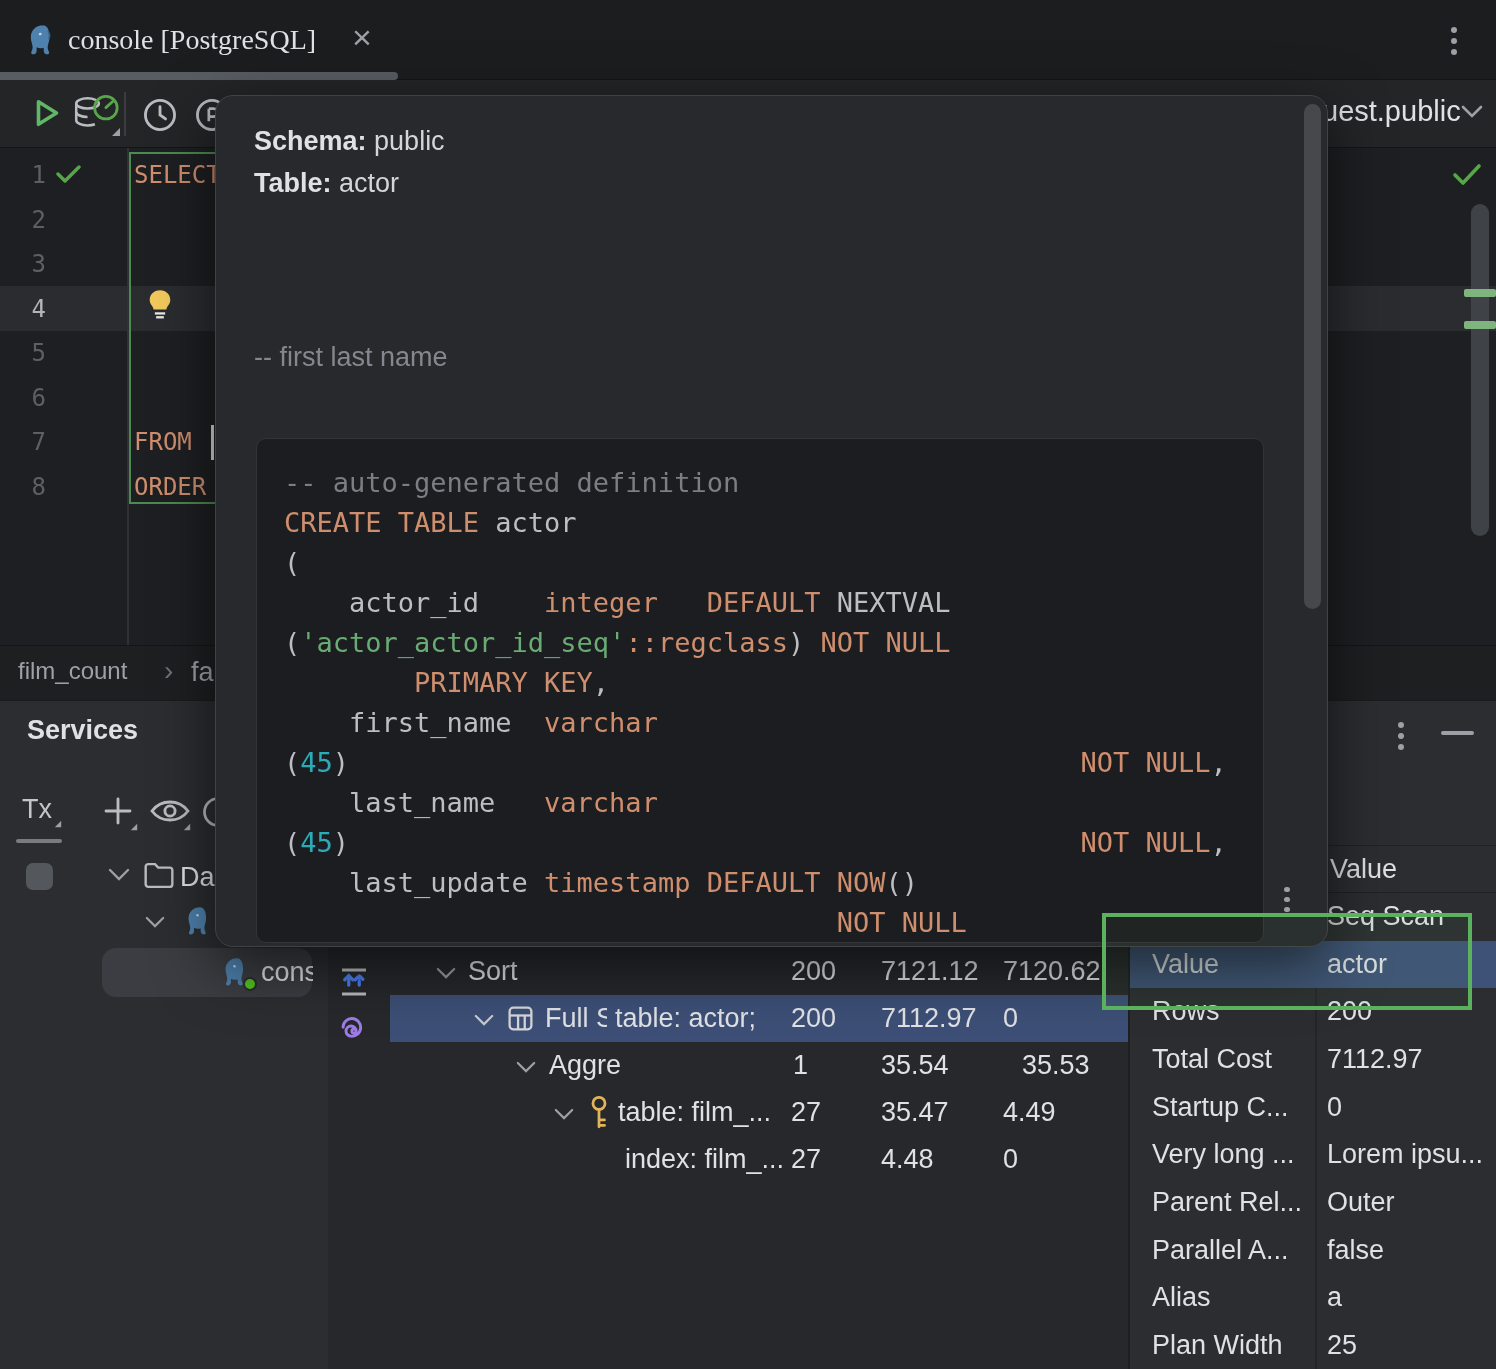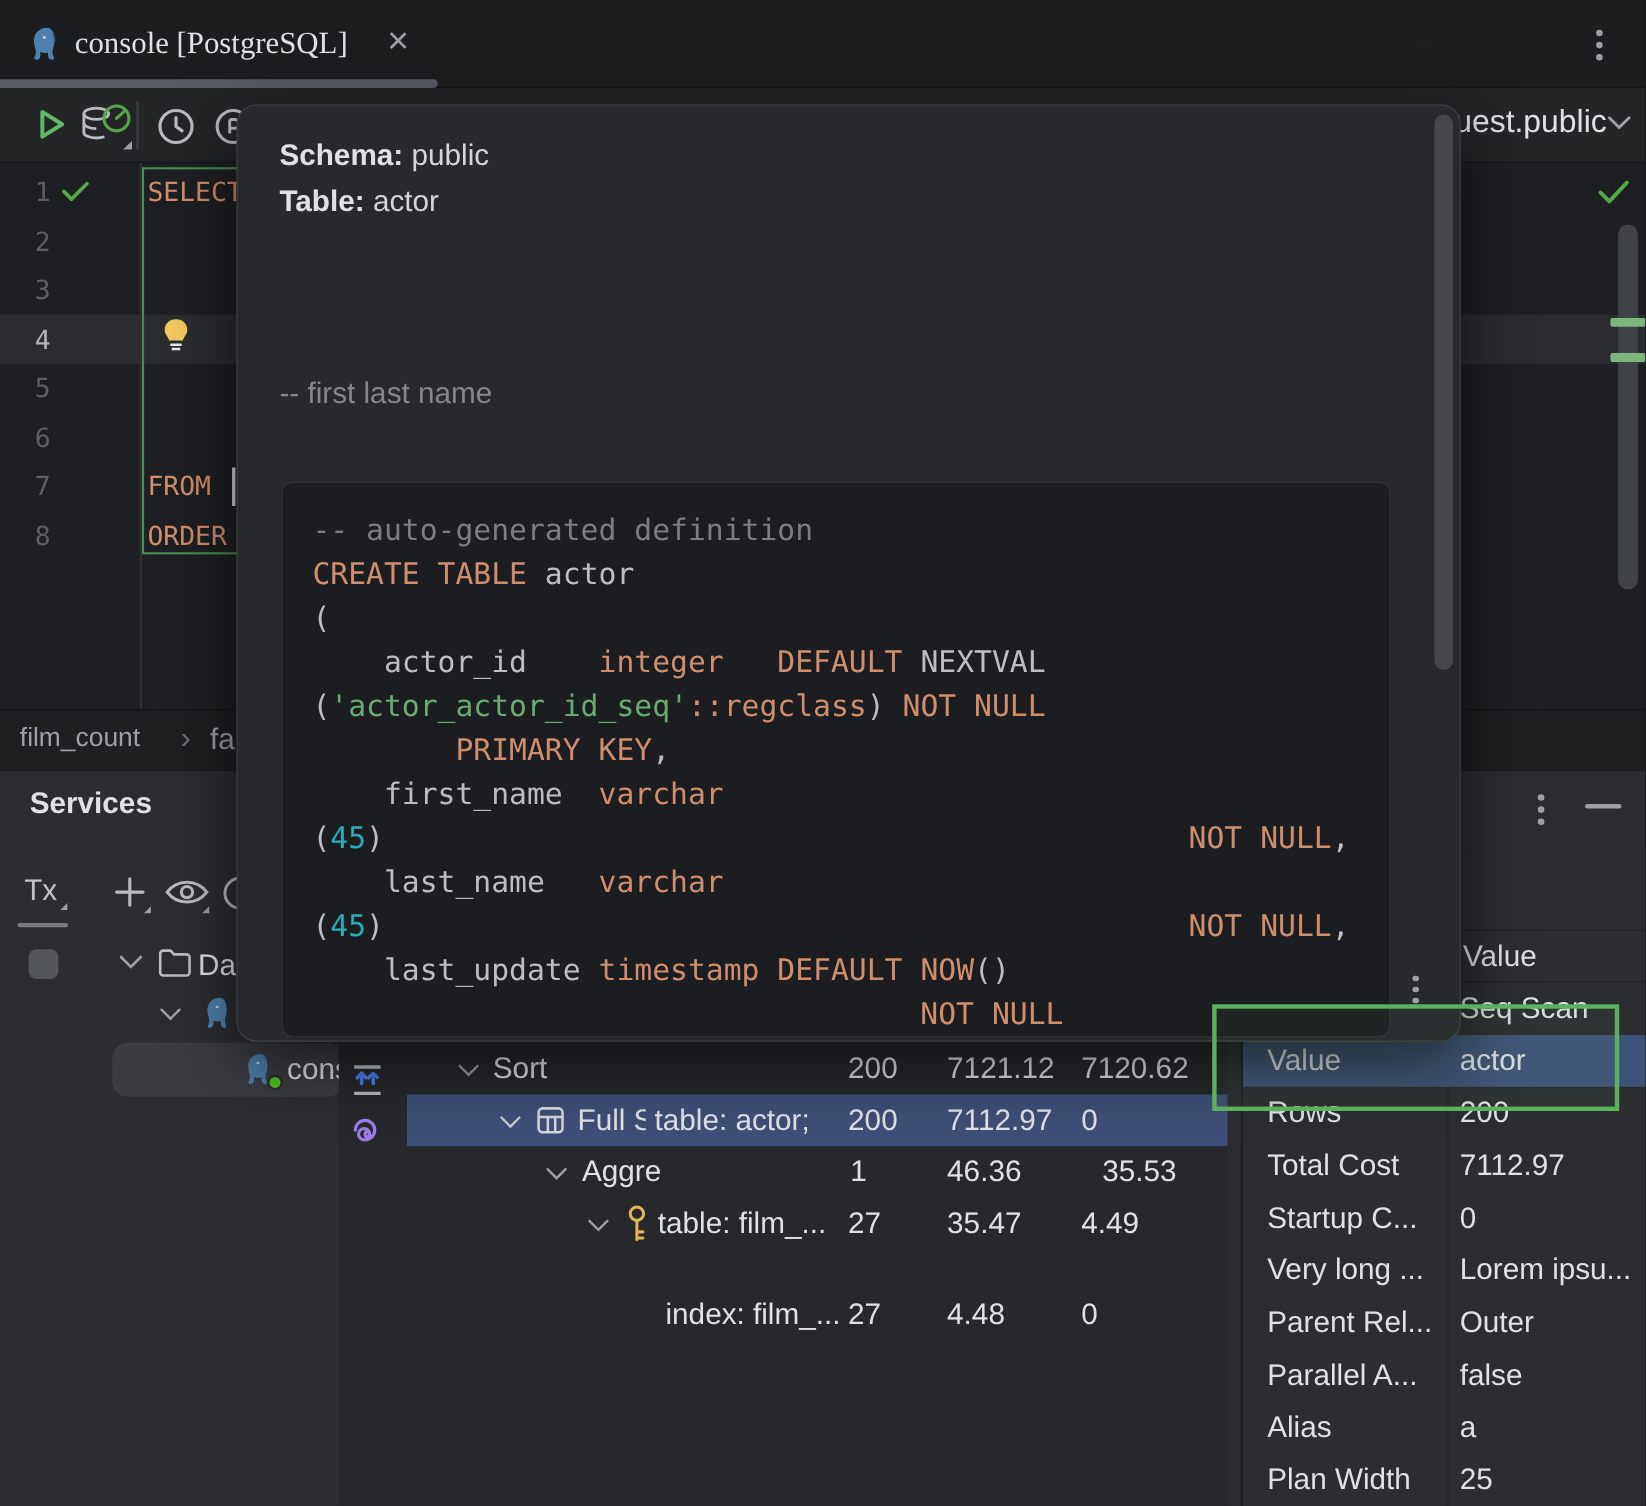--- a/index.html
+++ b/index.html
@@ -198,21 +198,21 @@
         <svg width="32" height="32" viewBox="0 0 24 24">
           <path fill="#4e81ad" d="M12 1.6C6.8 1.6 3.4 5.3 3.4 10c0 3.1 1.3 5 1.3 7.2 0 1.9-1 2.8-1 3.8 0 .7.6 1.1 1.3 1.1 1.4 0 2.5-1.1 2.5-2.6v-2.4c1.6.8 3.5.9 5 .3v2.1c0 1.5 1.1 2.6 2.5 2.6.7 0 1.3-.4 1.3-1.1 0-1-1-1.9-1-3.8 0-2.2 1.3-4.1 1.3-7.2 0-4.7-1.4-8.4-4.6-8.4z"></path>
           <path fill="#bcd9ee" d="M9.2 7.2c.5-.6 1.5-.5 1.8.1.3.6-.1 1.3-.8 1.4-.8.1-1.5-.8-1-1.5z"></path>
         </svg>
       </div>
       <div class="abs" style="left:141px;top:29px;width:14px;height:14px;border-radius:50%;background:#53c41f;border:2px solid #2b2d30;"></div>
       <div class="abs truncate" style="left:159px;top:9px;width:52px;font-size:27px;color:var(--text);">cons</div>
     </div>
   </div>
 
-  <div class="abs" style="left:308px;top:772px;width:808px;height:597px;background:var(--bg-plan);">
+  <div class="abs" style="left:328px;top:772px;width:808px;height:597px;background:var(--bg-plan);">
 
     <div class="abs" style="left:8px;top:192px;">
       <svg width="36" height="36" viewBox="0 0 24 24">
         <line x1="4" y1="4" x2="20" y2="4" stroke="#b9bcc0" stroke-width="2"></line>
         <line x1="4" y1="20" x2="20" y2="20" stroke="#b9bcc0" stroke-width="2"></line>
         <path d="M8.5 14 V8 M5.8 10.5 L8.5 7.8 L11.2 10.5" fill="none" stroke="var(--icon-blue)" stroke-width="2.2" stroke-linecap="round"></path>
         <path d="M15.5 14 V8 M12.8 10.5 L15.5 7.8 L18.2 10.5" fill="none" stroke="var(--icon-blue)" stroke-width="2.2" stroke-linecap="round" stroke-dasharray="2.6 2"></path>
       </svg>
     </div>
     <div class="abs" style="left:10px;top:242px;">
@@ -247,39 +247,39 @@
       <span class="abs row-text ui" style="left:491px;">7112.97</span>
       <span class="abs row-text ui" style="left:613px;">0</span>
     </div>
 
     <div class="abs" style="left:62px;top:270px;width:746px;height:47px;">
       <svg class="abs" style="left:126px;top:19px;" width="20" height="12" viewBox="0 0 22 13">
           <path d="M2 2 L11 11 L20 2" fill="none" stroke="#9da0a6" stroke-width="2.4" stroke-linecap="round"></path>
         </svg>
       <span class="abs row-text ui truncate" style="left:159px;width:76px;">Aggre</span>
       <span class="abs row-text ui" style="left:403px;">1</span>
-      <span class="abs row-text ui" style="left:491px;">46.36</span>
+      <span class="abs row-text ui" style="left:491px;">35.54</span>
       <span class="abs row-text ui" style="left:613px;margin-left:19px;">35.53</span>
     </div>
 
     <div class="abs" style="left:62px;top:317px;width:746px;height:47px;">
       <svg class="abs" style="left:164px;top:19px;" width="20" height="12" viewBox="0 0 22 13">
           <path d="M2 2 L11 11 L20 2" fill="none" stroke="#9da0a6" stroke-width="2.4" stroke-linecap="round"></path>
         </svg>
       <svg class="abs" style="left:198px;top:6px;" width="22" height="36" viewBox="0 0 16 26">
         <circle cx="8" cy="6" r="4.4" fill="none" stroke="var(--key-yellow)" stroke-width="2"></circle>
         <path d="M8 10.5 V23 M8 18 h4 M8 22 h4" stroke="var(--key-yellow)" stroke-width="2" stroke-linecap="round"></path>
       </svg>
       <span class="abs row-text ui truncate" style="left:228px;width:170px;">table: film_...</span>
       <span class="abs row-text ui" style="left:401px;">27</span>
       <span class="abs row-text ui" style="left:491px;">35.47</span>
       <span class="abs row-text ui" style="left:613px;">4.49</span>
     </div>
 
-    <div class="abs" style="left:62px;top:364px;width:746px;height:47px;margin-top:36px;">
+    <div class="abs" style="left:62px;top:364px;width:746px;height:47px;">
       <span class="abs row-text ui truncate" style="left:235px;width:163px;">index: film_...</span>
       <span class="abs row-text ui" style="left:401px;">27</span>
       <span class="abs row-text ui" style="left:491px;">4.48</span>
       <span class="abs row-text ui" style="left:613px;">0</span>
     </div>
   </div>
 
   <div class="abs" style="left:1128px;top:772px;width:368px;height:597px;background:var(--bg-panel);border-left:2px solid #1e1f22;">
     <div class="abs" style="left:0;top:73px;width:368px;height:48px;border-top:1.5px solid #1f2124;border-bottom:1.5px solid #1f2124;">
       <span class="abs" style="left:200px;top:8px;font-size:27px;color:var(--text);">Value</span>

